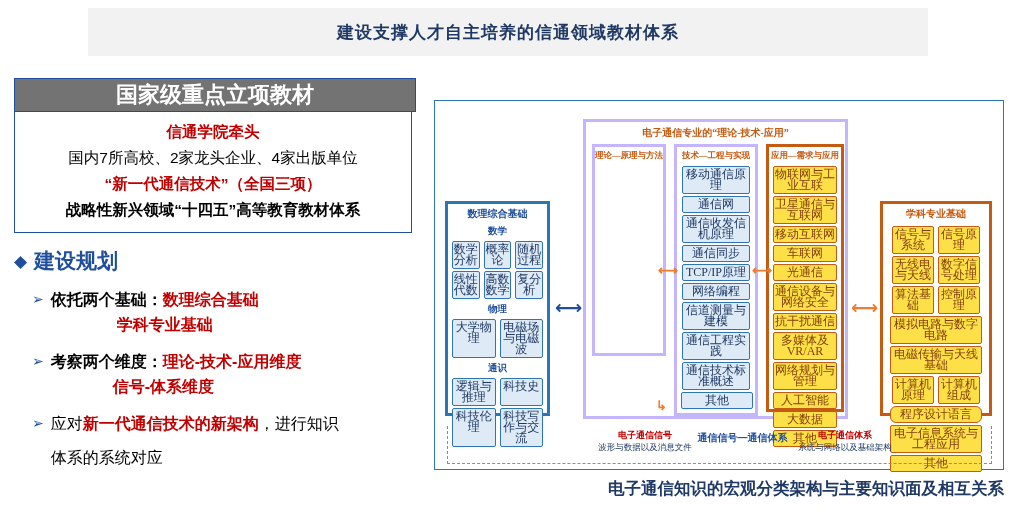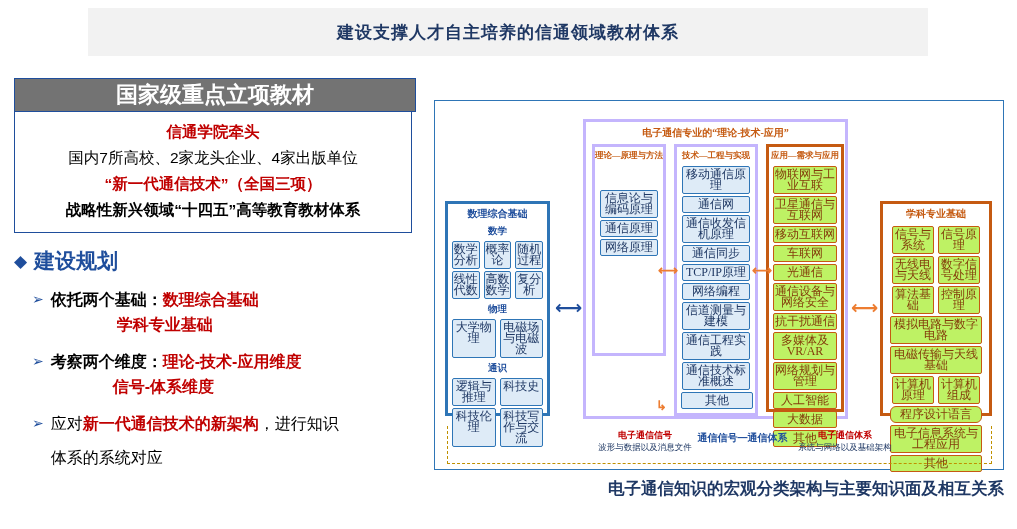--- a/index.html
+++ b/index.html
@@ -58,21 +58,21 @@
     text-align:center;font-size:10px;font-weight:bold;color:#1f4e9c;margin-top:3px;
   }
   .sub-title{
     text-align:center;font-size:9.5px;font-weight:bold;color:#1f4e9c;margin:4px 0 3px;
   }
   .chip{
     border:1px solid #2e75b6;background:#deebf7;color:#1f3864;
     font-size:12px;text-align:center;border-radius:2px;
     padding:2px 0;margin:2px auto;line-height:11px;
   }
-  .chip.orange{border:1px solid #c55a11;background:#bef264;color:#833c0b;}
+  .chip.orange{border:1px solid #c55a11;background:#fde047;color:#833c0b;}
   .row2{display:flex;gap:4px;justify-content:center;margin:2px 4px;}
   .row2 .chip{margin:0;flex:1;}
   .colhead{
     text-align:center;font-size:8.5px;color:#c55a11;margin:3px 0 4px;font-weight:bold;
   }
   .big-head{
     position:absolute;width:100%;text-align:center;font-size:10px;
     color:#c55a11;font-weight:bold;top:4px;
   }
   .arrowh{position:absolute;color:#1f4e9c;font-size:19px;font-weight:bold;}
@@ -165,25 +165,20 @@
     </div>
   </div>
 
   <div class="arrowh" style="left:120px;top:195px;">⟷</div>
 
   <div class="panel" style="left:148px;top:18px;width:265px;height:300px;">
     <div class="big-head">电子通信专业的“理论-技术-应用”</div>
 
     <div class="panel" style="left:6px;top:22px;width:74px;height:212px;">
       <div class="colhead">理论—原理与方法</div>
-      <div style="padding:22px 5px 0;">
-        <div class="chip">信息论与编码原理</div>
-        <div class="chip">通信原理</div>
-        <div class="chip">网络原理</div>
-      </div>
     </div>
 
     <div class="panel" style="left:88px;top:22px;width:84px;height:272px;">
       <div class="colhead">技术—工程与实现</div>
       <div style="padding:0 5px;">
         <div class="chip">移动通信原理</div>
         <div class="chip">通信网</div>
         <div class="chip">通信收发信机原理</div>
         <div class="chip">通信同步</div>
         <div class="chip">TCP/IP原理</div>

